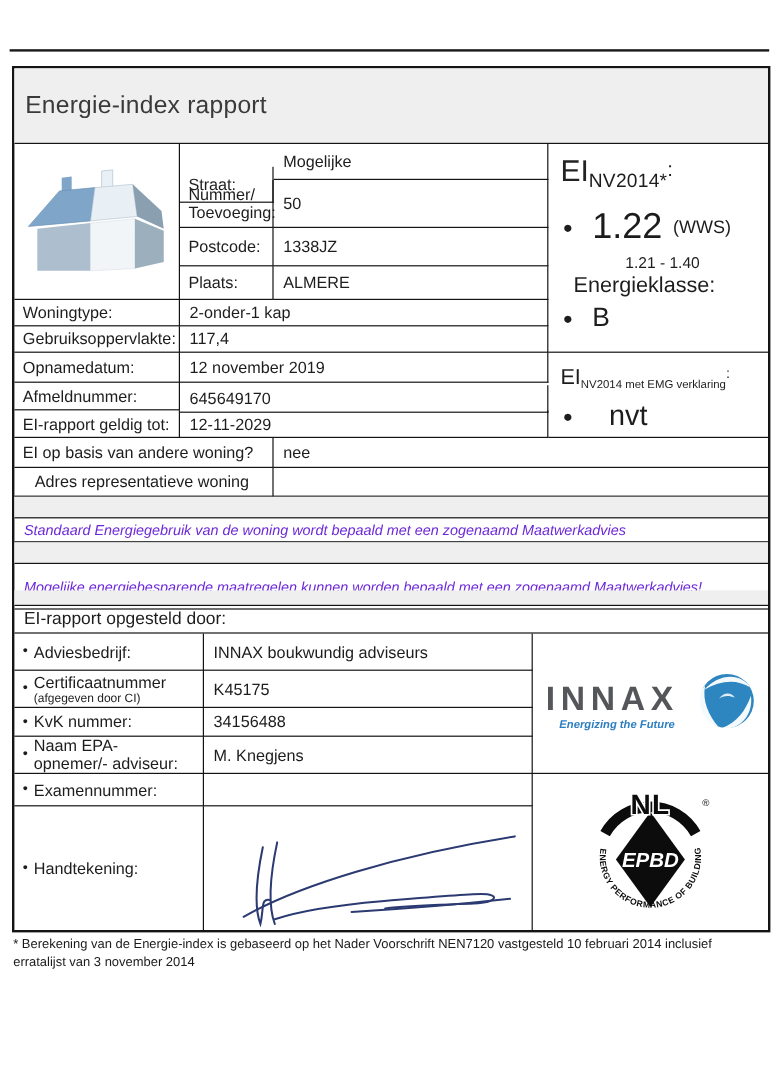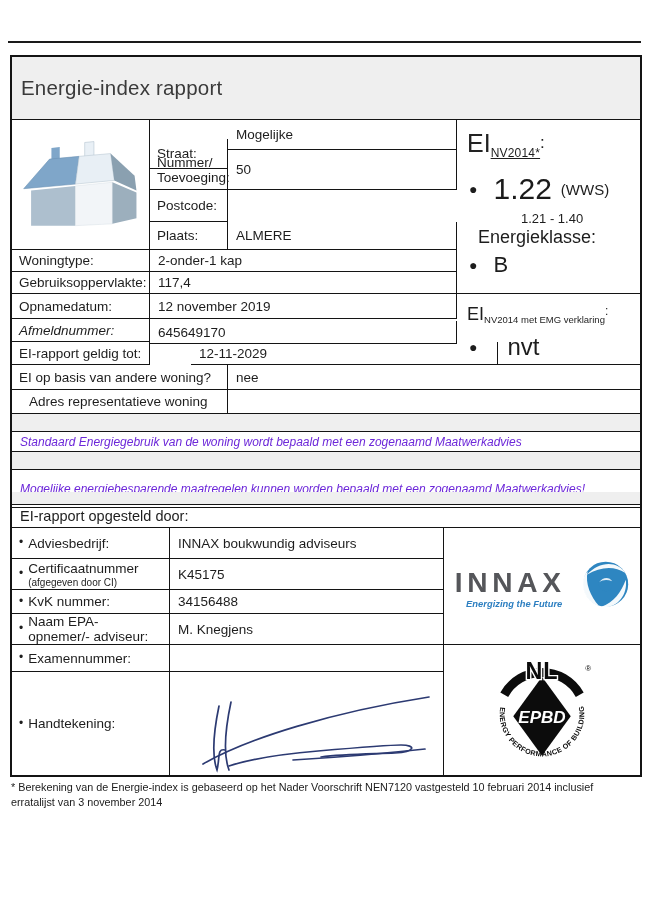--- a/index.html
+++ b/index.html
@@ -12,21 +12,21 @@
   .bB{border-bottom:1px solid #141414;}
   .bg-gray{background:#efefef;}
   .lbl{padding-left:7px;}
   .val{padding-left:8px;}
   .title-bar{font-size:20.5px;color:#3a3a3a;padding-left:9px;letter-spacing:.2px;}
   .blk{display:block;}
   
   .ei-panel{flex-direction:column;align-items:flex-start;justify-content:flex-start;}
   .ei-head{margin:9px 0 0 10px;}
   .ei-big{font-size:25px;color:#222;}
-  .ei-sub{font-size:12px;position:relative;top:5px;letter-spacing:.2px;text-decoration:underline;}
+  .ei-sub{font-size:16px;position:relative;top:5px;letter-spacing:.2px;}
   .ei-colon{font-size:17px;position:relative;top:-4px;}
   .ei-line{display:flex;align-items:center;margin:14px 0 0 12px;}
   .bullet-lg{font-size:14px;margin-right:16px;}
   .ei-val{font-size:30px;color:#1b1b1b;}
   .ei-suffix{font-size:15px;margin-left:9px;}
   .ei-range{font-size:13px;margin:5px 0 0 64px;}
   .ei-klasse{font-size:18px;margin:1px 0 0 21px;}
   .ei-line2{display:flex;align-items:center;margin:4px 0 0 12px;}
   .ei-klasse-val{font-size:22px;}
   .emg-head{margin:10px 0 0 10px;}
@@ -67,20 +67,21 @@
     </svg>
   </div>
 
   <div class="cell bR bB lbl" style="left:138px;top:63px;width:78px;height:30px;margin-top:19px;">Straat:</div>
   <div class="cell bR bB val" style="left:216px;top:63px;width:229px;height:30px;">Mogelijke</div>
 
   <div class="cell bR bB lbl" style="left:138px;top:93px;width:78px;height:40px;">Nummer/ Toevoeging:</div>
   <div class="cell bR bB val" style="left:216px;top:93px;width:229px;height:40px;">50</div>
 
   <div class="cell bR bB lbl" style="left:138px;top:133px;width:78px;height:32px;">Postcode:</div>
+  <div class="cell bR bB val" style="left:216px;top:133px;width:229px;height:32px;">1338JZ</div>
 
   <div class="cell bR bB lbl" style="left:138px;top:165px;width:78px;height:28px;">Plaats:</div>
   <div class="cell bR bB val" style="left:216px;top:165px;width:229px;height:28px;">ALMERE</div>
 
   <div class="cell bB ei-panel" style="left:445px;top:63px;width:183px;height:174px;">
     <div class="ei-head">
       <span class="ei-big">EI</span><span class="ei-sub">NV2014*</span><span class="ei-colon">:</span>
     </div>
     <div class="ei-line">
       <span class="bullet-lg">●</span>
@@ -97,25 +98,25 @@
 
   <div class="cell bR bB lbl" style="left:0;top:193px;width:138px;height:22px;">Woningtype:</div>
   <div class="cell bR bB val" style="left:138px;top:193px;width:307px;height:22px;">2-onder-1 kap</div>
 
   <div class="cell bR bB lbl" style="left:0;top:215px;width:138px;height:22px;">Gebruiksoppervlakte:</div>
   <div class="cell bR bB val" style="left:138px;top:215px;width:307px;height:22px;">117,4</div>
 
   <div class="cell bR bB lbl" style="left:0;top:237px;width:138px;height:25px;">Opnamedatum:</div>
   <div class="cell bR bB val" style="left:138px;top:237px;width:307px;height:25px;">12 november 2019</div>
 
-  <div class="cell bR bB lbl" style="left:0;top:262px;width:138px;height:23px;font-style:italic;">Afmeldnummer:</div>
+  <div class="cell bR bB lbl" style="left:0;top:262px;width:138px;height:23px;">Afmeldnummer:</div>
   <div class="cell bR bB val" style="left:138px;top:264px;width:307px;height:23px;text-align:center;">645649170</div>
 
   <div class="cell bR bB lbl" style="left:0;top:285px;width:138px;height:23px;">EI-rapport geldig tot:</div>
-  <div class="cell bR bB val" style="left:138px;top:285px;width:307px;height:23px;margin-left:41px;">12-11-2029</div>
+  <div class="cell bR bB val" style="left:138px;top:285px;width:307px;height:23px;">12-11-2029</div>
 
   <div class="cell bB ei-panel" style="left:445px;top:237px;width:183px;height:71px;">
     <div class="emg-head">
       <span class="emg-big">EI</span><span class="emg-sub">NV2014 met EMG verklaring</span><span class="emg-colon">:</span>
     </div>
     <div class="emg-line">
       <span class="bullet-lg">●</span>
       <span class="emg-val">nvt</span>
     </div>
   </div>

